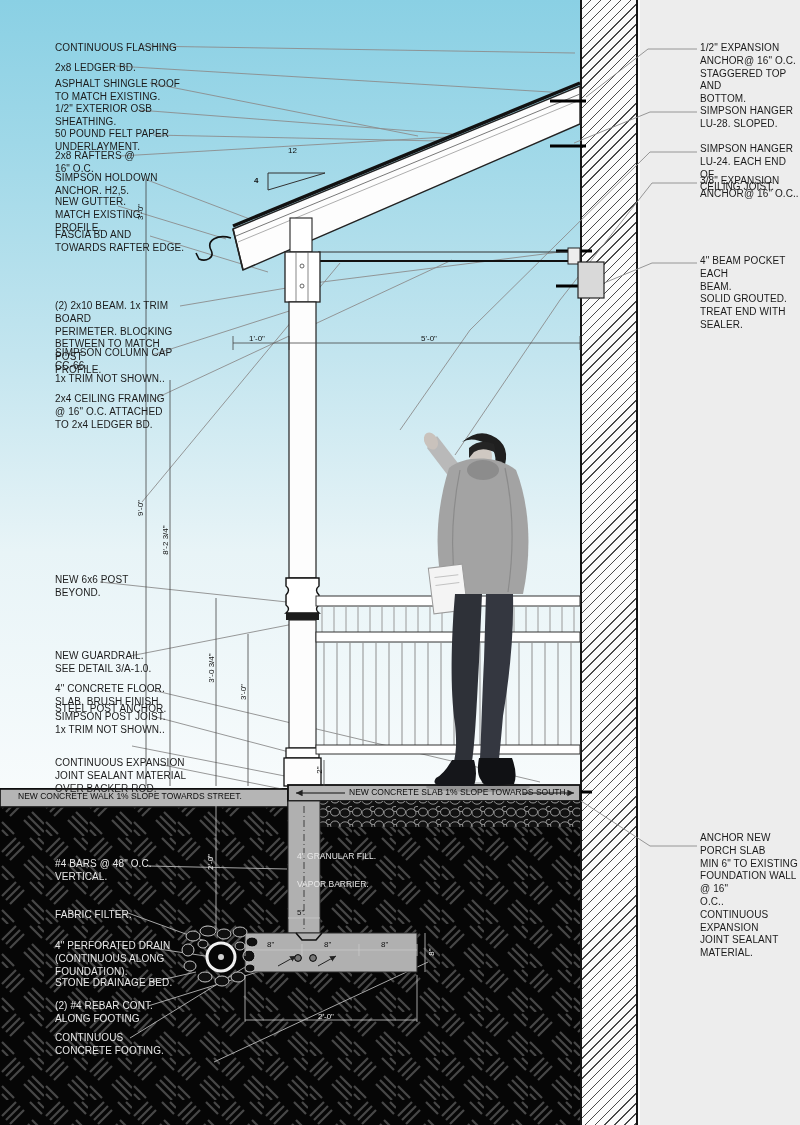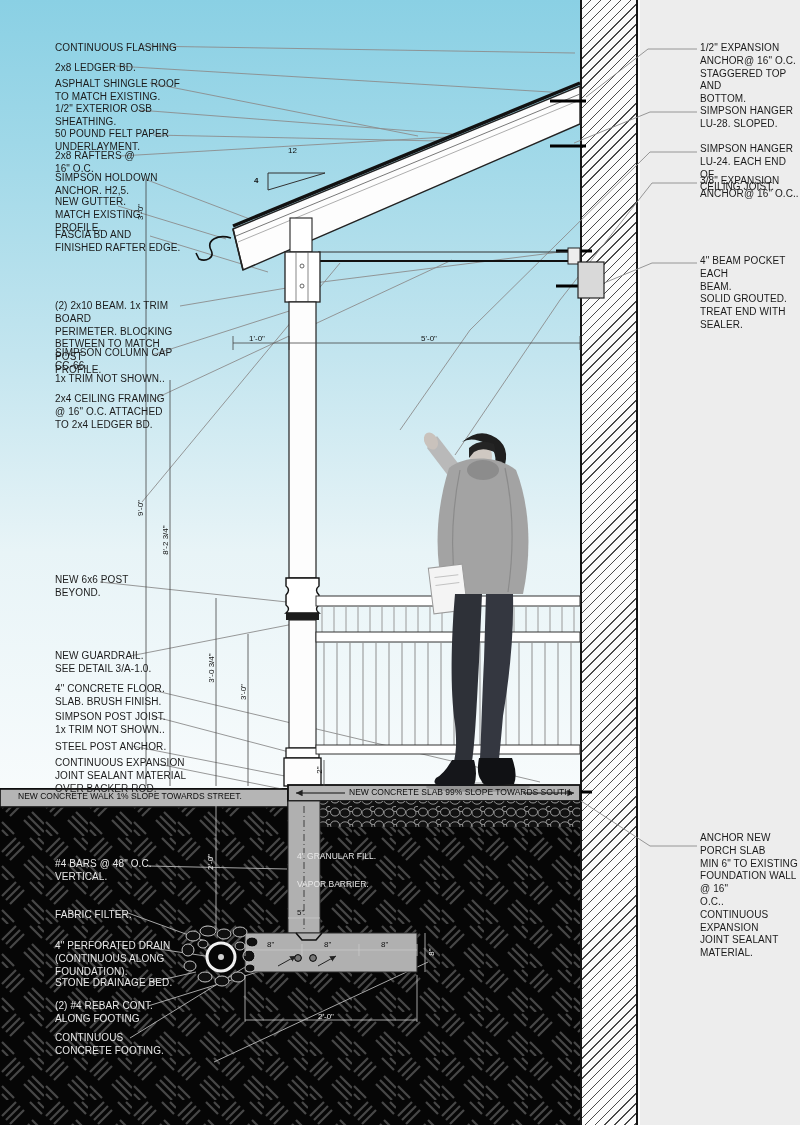--- a/index.html
+++ b/index.html
@@ -299,40 +299,40 @@
   <div class="lbl" style="left:55px;top:128px">50 POUND FELT PAPER
 UNDERLAYMENT.</div>
   <div class="lbl" style="left:55px;top:150px">2x8 RAFTERS @
 16" O.C.</div>
   <div class="lbl" style="left:55px;top:172px">SIMPSON HOLDOWN
 ANCHOR. H2,5.</div>
   <div class="lbl" style="left:55px;top:196px">NEW GUTTER.
 MATCH EXISTING
 PROFILE.</div>
   <div class="lbl" style="left:55px;top:229px">FASCIA BD AND
-FINISHED RAFTER EDGE.</div>
+TOWARDS RAFTER EDGE.</div>
   <div class="lbl" style="left:55px;top:300px;width:130px">(2) 2x10 BEAM.  1x TRIM BOARD
 PERIMETER.  BLOCKING
 BETWEEN TO MATCH POST
 PROFILE.</div>
   <div class="lbl" style="left:55px;top:347px">SIMPSON COLUMN CAP
 CC-66.
 1x TRIM NOT SHOWN..</div>
   <div class="lbl" style="left:55px;top:393px">2x4 CEILING FRAMING
 @ 16" O.C. ATTACHED
 TO 2x4 LEDGER BD.</div>
   <div class="lbl" style="left:55px;top:574px">NEW 6x6 POST
 BEYOND.</div>
   <div class="lbl" style="left:55px;top:650px">NEW GUARDRAIL.
 SEE DETAIL 3/A-1.0.</div>
   <div class="lbl" style="left:55px;top:683px">4" CONCRETE FLOOR.
 SLAB.  BRUSH FINISH.</div>
   <div class="lbl" style="left:55px;top:711px">SIMPSON POST JOIST.
 1x TRIM NOT SHOWN..</div>
-  <div class="lbl" style="left:55px;top:741px">STEEL POST ANCHOR.</div>
+  <div class="lbl" style="left:55px;top:703px">STEEL POST ANCHOR.</div>
   <div class="lbl" style="left:55px;top:757px">CONTINUOUS EXPANSION
 JOINT SEALANT MATERIAL
 OVER BACKER ROD.</div>
   <div class="lbl w" style="left:55px;top:858px">#4 BARS @ 48" O.C.
 VERTICAL.</div>
   <div class="lbl w" style="left:55px;top:909px">FABRIC FILTER.</div>
   <div class="lbl w" style="left:55px;top:940px">4" PERFORATED DRAIN
 (CONTINUOUS ALONG
 FOUNDATION).</div>
   <div class="lbl w" style="left:55px;top:977px">STONE DRAINAGE BED.</div>
@@ -358,21 +358,21 @@
 TREAT END WITH
 SEALER.</div>
   <div class="lbl" style="left:700px;top:832px">ANCHOR NEW PORCH SLAB
 MIN 6" TO EXISTING
 FOUNDATION WALL @ 16"
 O.C..
 CONTINUOUS EXPANSION
 JOINT SEALANT MATERIAL.</div>
 
   <div class="note" style="left:18px;top:791px">NEW CONCRETE WALK 1% SLOPE TOWARDS STREET.</div>
-  <div class="note" style="left:349px;top:787px">NEW CONCRETE SLAB 99% SLOPE TOWARDS SOUTH.</div>
+  <div class="note" style="left:349px;top:787px">NEW CONCRETE SLAB 1% SLOPE TOWARDS SOUTH.</div>
   <div class="note" style="left:297px;top:851px;color:#e8e8e8">4" GRANULAR FILL.</div>
   <div class="note" style="left:297px;top:879px;color:#e8e8e8">VAPOR BARRIER.</div>
 
   <div class="dim" style="left:288px;top:146px;font-weight:normal">12</div>
   <div class="dim" style="left:254px;top:176px;font-weight:bold">4</div>
   <div class="dim vert" style="left:140px;top:212px">3'-0"</div>
   <div class="dim" style="left:249px;top:334px">1'-0"</div>
   <div class="dim" style="left:421px;top:334px">5'-0"</div>
   <div class="dim vert" style="left:140px;top:508px">9'-0"</div>
   <div class="dim vert" style="left:165px;top:540px">8'-2 3/4"</div>

